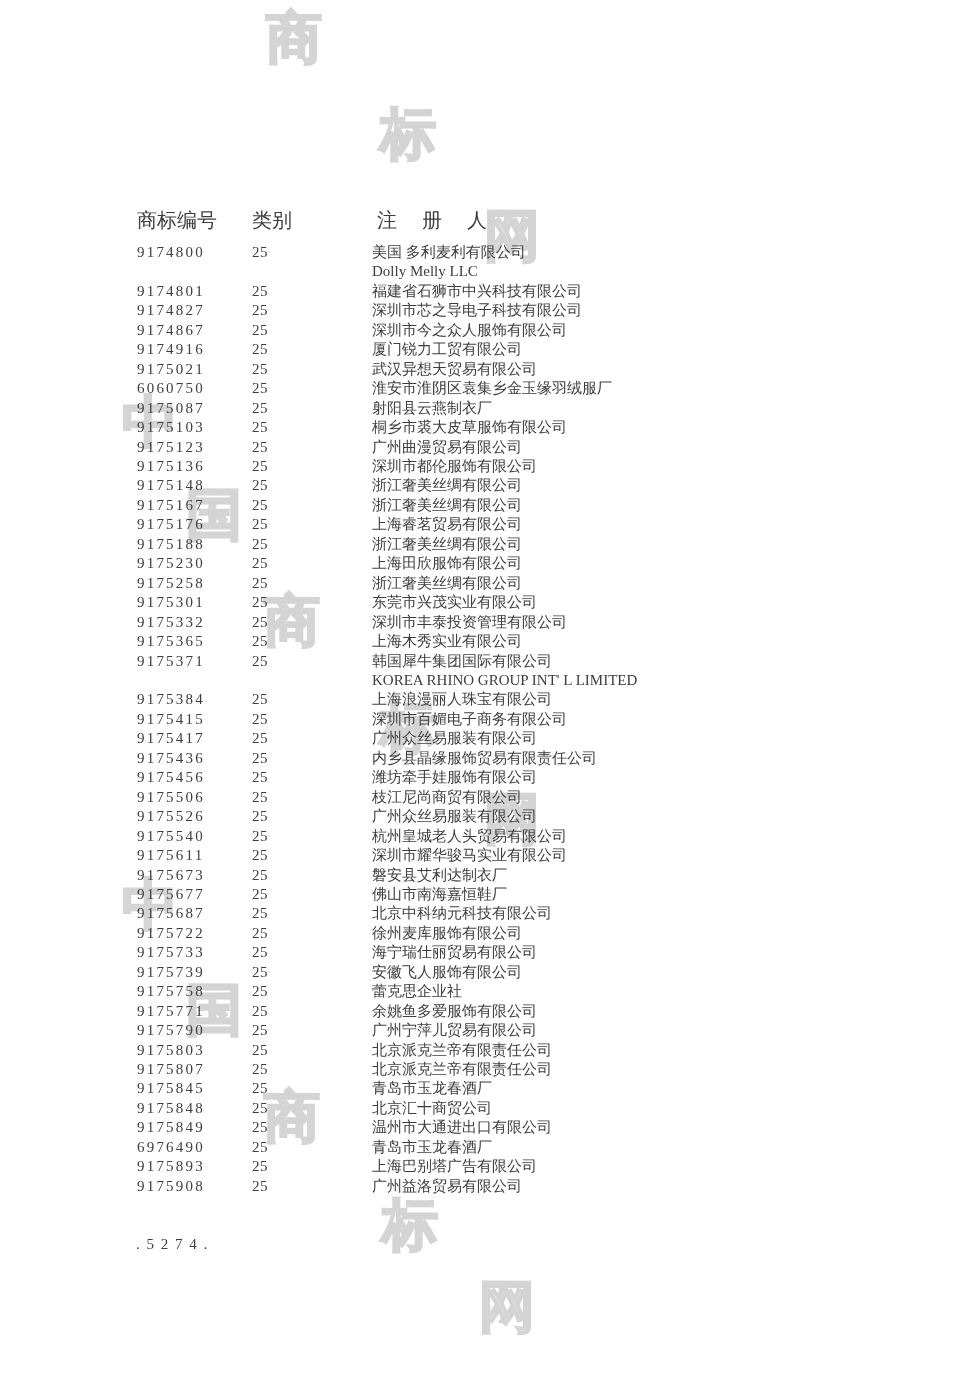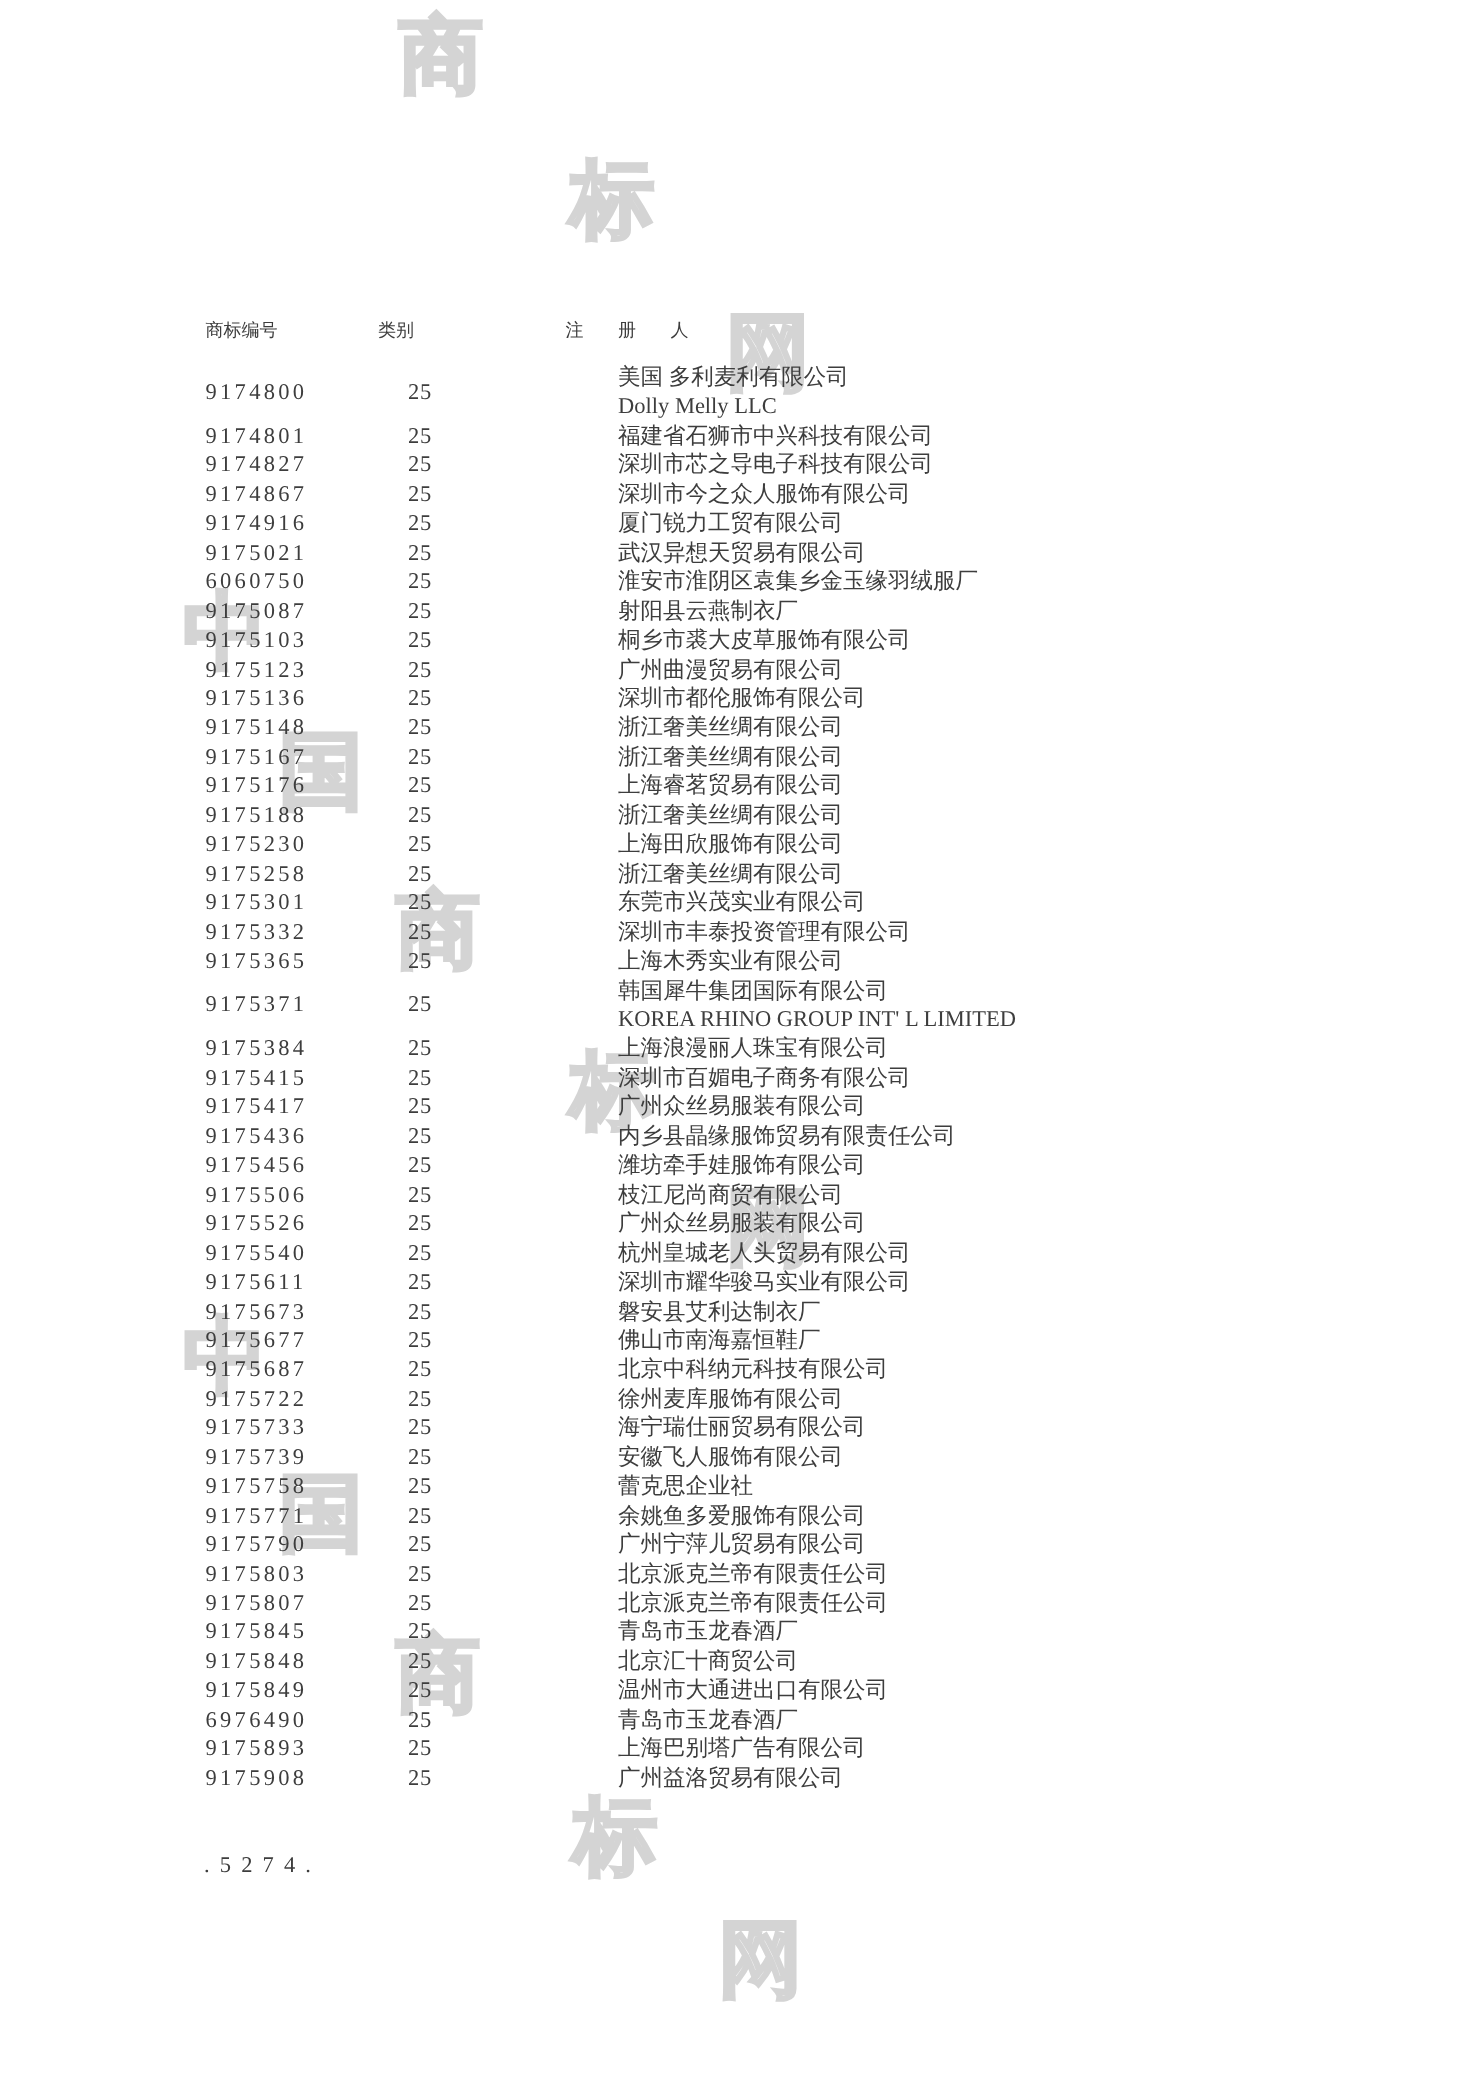--- a/index.html
+++ b/index.html
@@ -25,35 +25,35 @@
     color: #dadada;
     -webkit-text-fill-color: transparent;
     -webkit-text-stroke: 2.4px #d4d4d4;
     user-select: none;
     z-index: 0;
   }
   .table-header {
     position: absolute;
     left: 137px; top: 211px;
     display: flex;
-    font-size: 12px;
+    font-size: 20px;
     line-height: 19px;
     z-index: 1;
   }
   .c1 { width: 115px; }
   .c2 { width: 88px; }
   .table-header .c3 { margin-left: 37px; word-spacing: 20px; }
   .table-body {
     position: absolute;
     left: 137px; top: 243px;
     font-size: 15px;
     line-height: 19.45px;
     z-index: 1;
   }
-  .row { display: flex; align-items: center; gap: 20px; }
+  .row { display: flex; align-items: flex-start; }
   .row .c1 { letter-spacing: 2.2px; }
   .row .c2 { letter-spacing: 0.5px; }
   .row .c3 { white-space: pre-line; margin-left: 32px; }
   .page-number {
     position: absolute;
     left: 136px; top: 1212px;
     font-size: 15px;
     letter-spacing: 1.5px;
     z-index: 1;
     margin-top: 24px;

